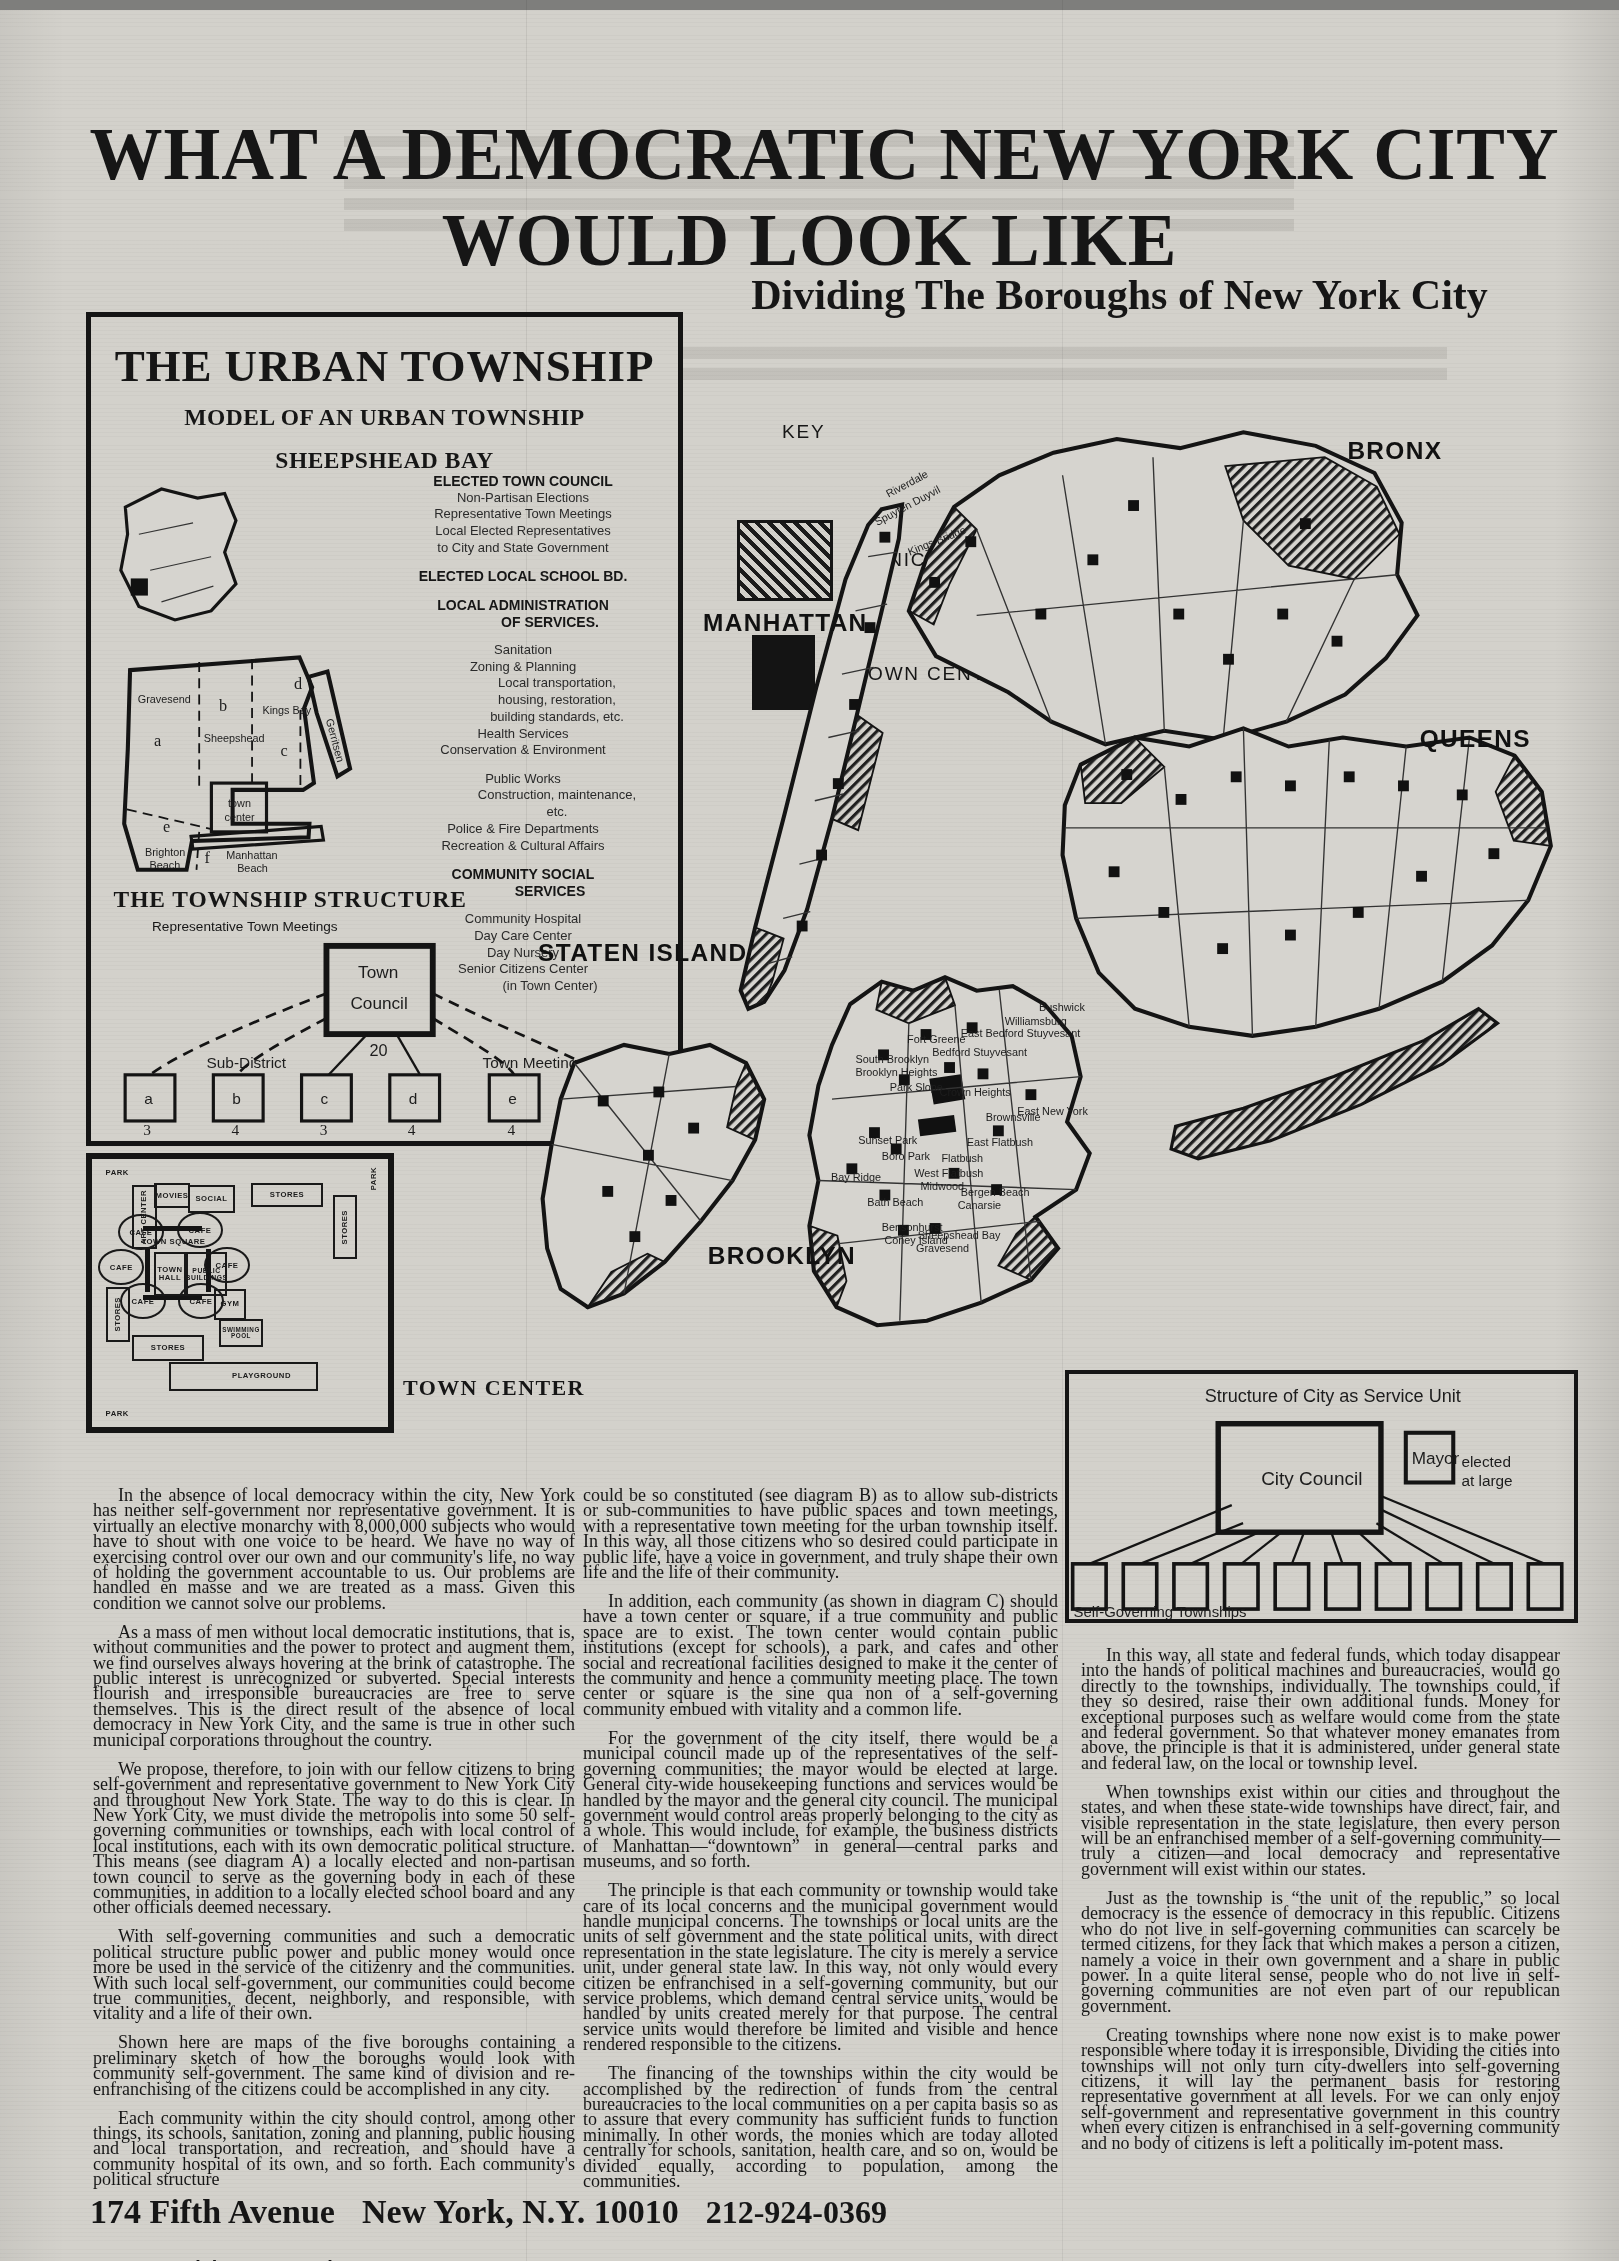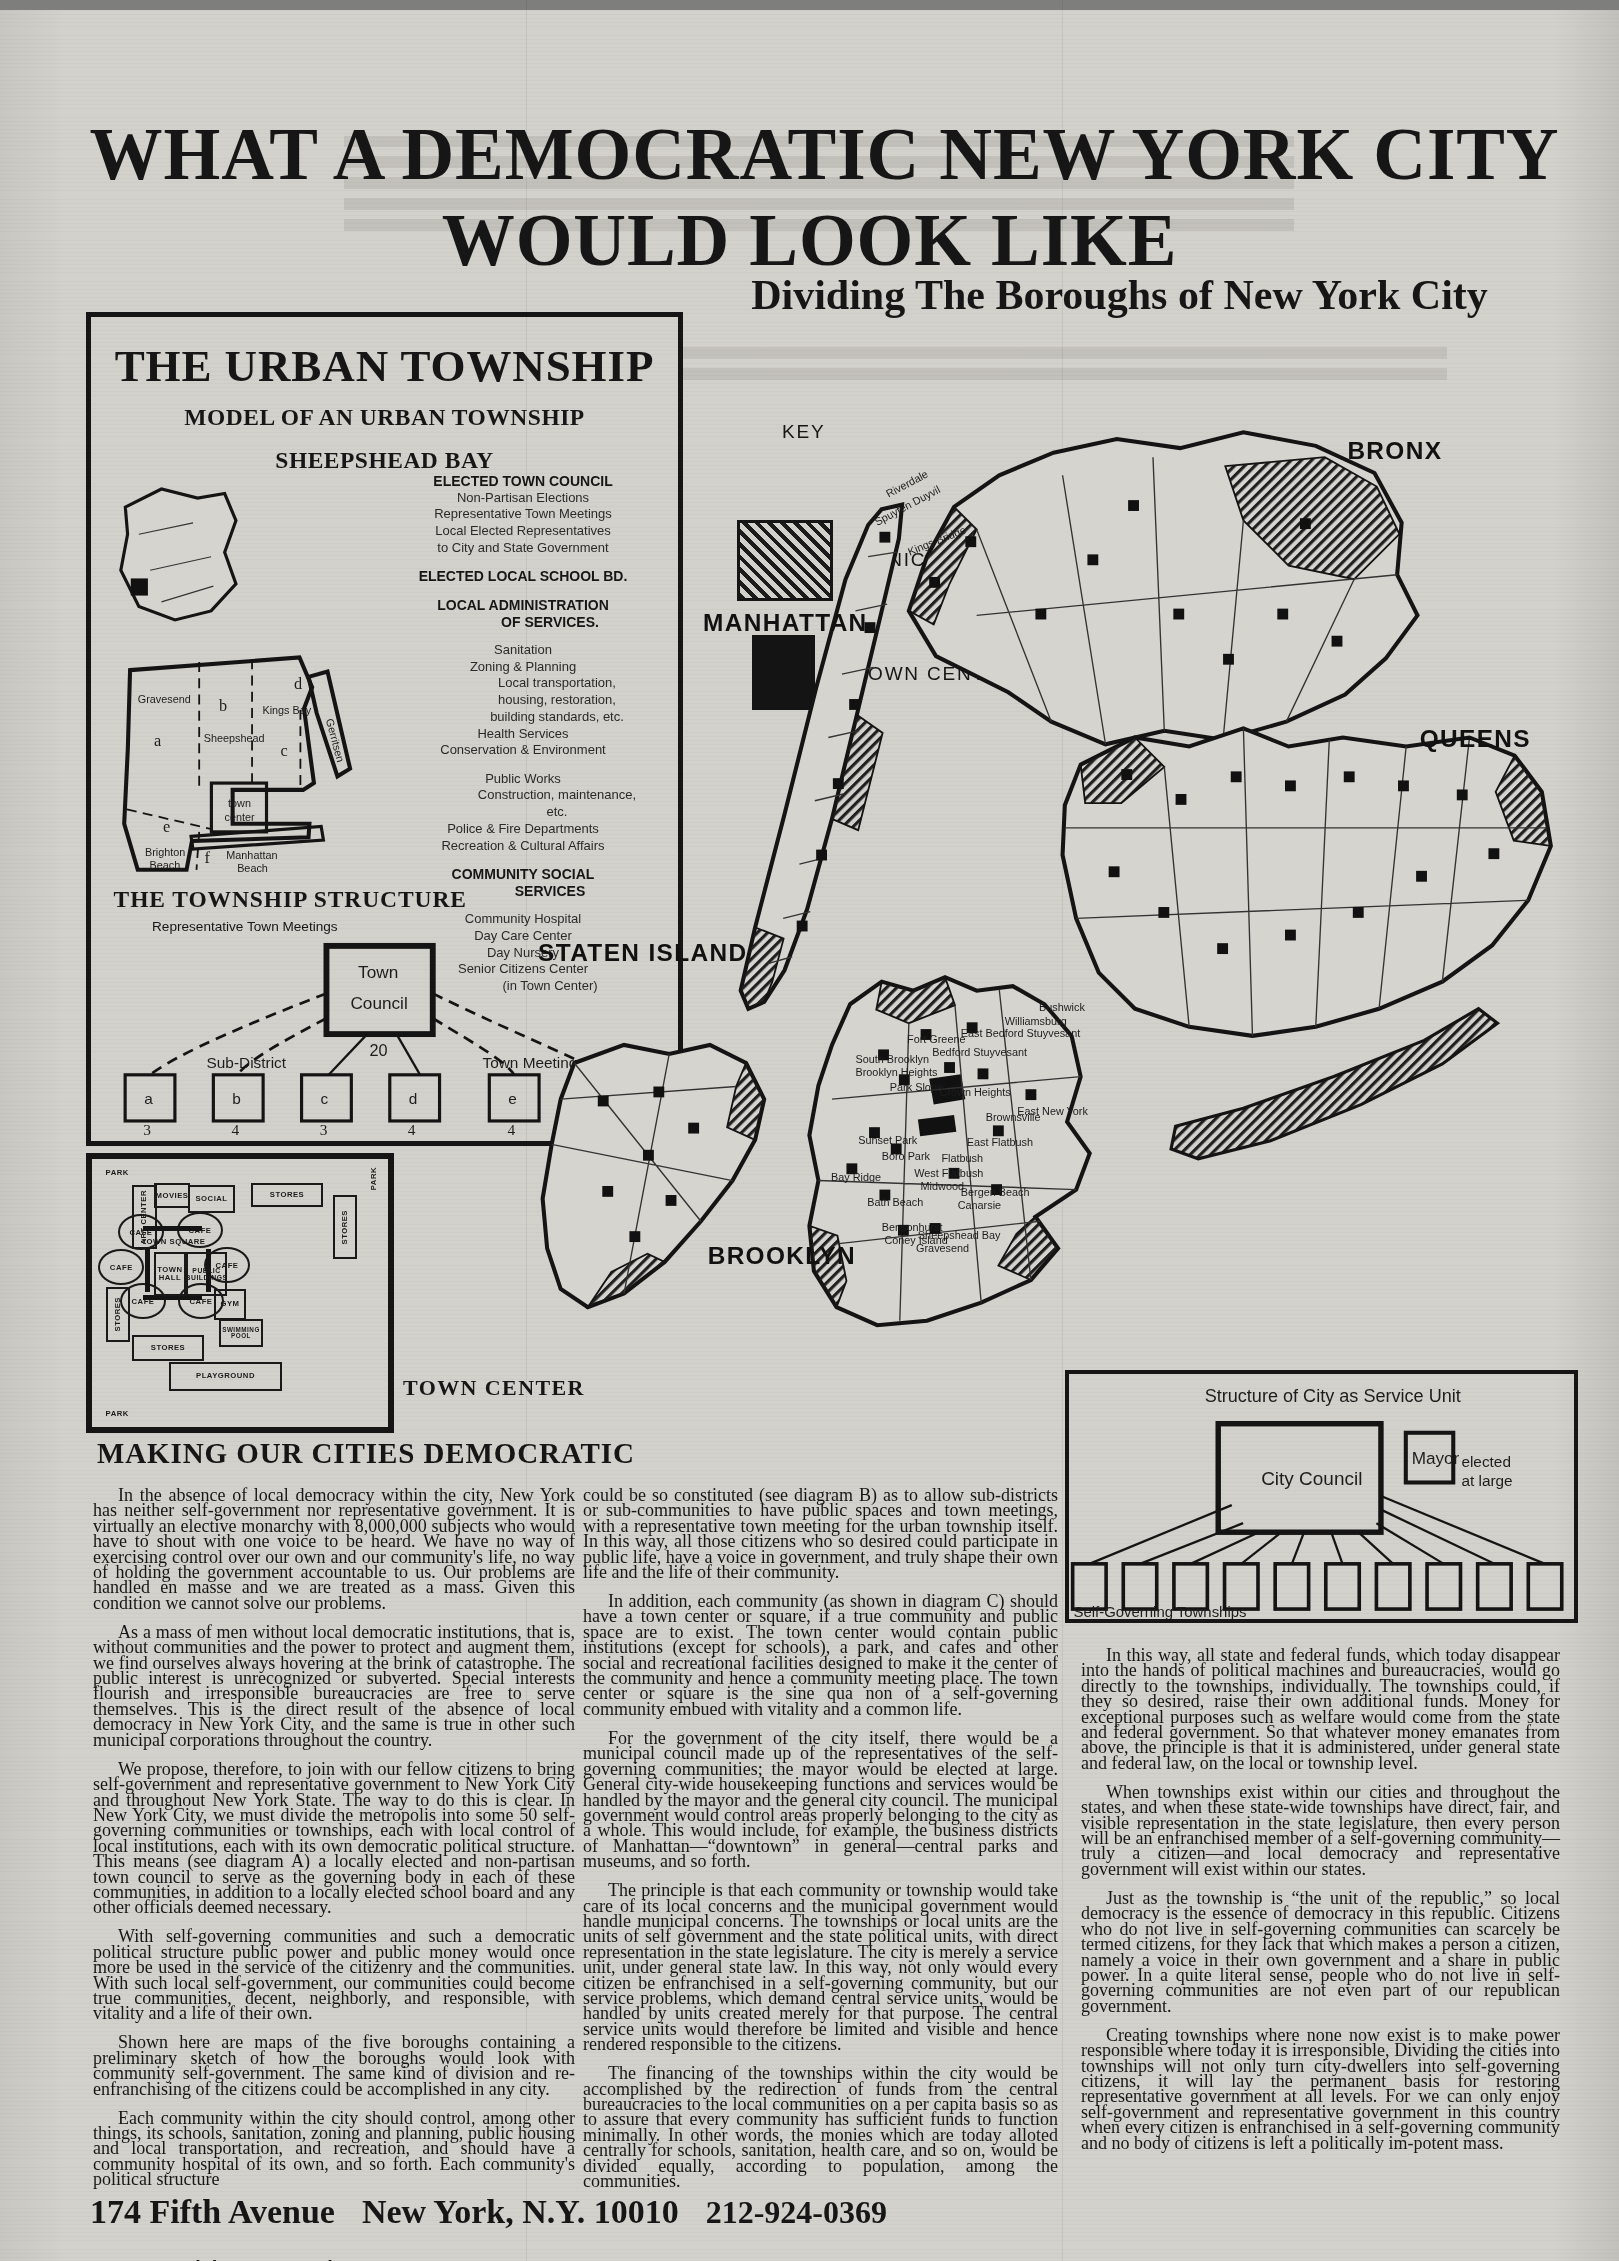--- a/index.html
+++ b/index.html
@@ -360,21 +360,21 @@
     </div>
     <div class="plan-rect plan-lab" style="left:122px;top:130px;width:28px;height:27px;">GYM</div>
     <div class="plan-rect" style="left:127px;top:160px;width:40px;height:24.4px;flex-direction:column;">
       <span class="plan-lab" style="font-size:6.3px;">SWIMMING</span>
       <span class="plan-lab" style="font-size:6.3px;">POOL</span>
     </div>
     <div class="plan-rect" style="left:13.6px;top:128px;width:20px;height:51px;">
         <span class="plan-lab vtext">STORES</span>
       </div>
     <div class="plan-rect plan-lab" style="left:40px;top:176px;width:68px;height:22px;">STORES</div>
-    <div class="plan-rect plan-lab" style="left:77px;top:203px;width:109px;height:25px;">PLAYGROUND</div>
+    <div class="plan-rect plan-lab" style="left:77px;top:203px;width:109px;height:25px;padding-left:36px;">PLAYGROUND</div>
   </div>
   <div class="abs b serif" style="left:403px;top:1375px;font-size:22px;letter-spacing:1.4px;">TOWN CENTER</div>
 
   <div class="abs" style="left:1065px;top:1370px;width:513px;height:253px;border:4.1px solid #151515;box-sizing:border-box;">
     <svg width="505" height="245" viewBox="0 0 1117 542">
       <text x="300" y="62" style="font-size:40px;">Structure of City as Service Unit</text>
       <rect x="330" y="110" width="360" height="240" fill="none" stroke="#141414" stroke-width="12"></rect>
       <text x="425" y="245" style="font-size:42px;">City Council</text>
       <rect x="745" y="130" width="105" height="110" fill="none" stroke="#141414" stroke-width="9"></rect>
       <text x="758" y="200" style="font-size:38px;">Mayor</text>
@@ -401,21 +401,20 @@
           <rect x="568" y="420" width="74" height="100"></rect>
         <rect x="680" y="420" width="74" height="100"></rect>
           <rect x="792" y="420" width="74" height="100"></rect>
         <rect x="904" y="420" width="74" height="100"></rect>
           <rect x="1016" y="420" width="74" height="100"></rect>
       </g>
       <text x="10" y="538" style="font-size:33px;">Self-Governing Townships</text>
     </svg>
   </div>
 
-  <div class="abs colhead" style="left:97px;top:1437px;">MAKING OUR CITIES DEMOCRATIC</div>
 
   <div class="abs article" style="left:93px;top:1488px;width:482px;">
     <p>In the absence of local democracy within the city, New York has neither self-government nor representative government. It is virtually an elective monarchy with 8,000,000 subjects who would have to shout with one voice to be heard. We have no way of exercising control over our own and our community's life, no way of holding the government accountable to us. Our problems are handled en masse and we are treated as a mass. Given this condition we cannot solve our problems.</p>
     <p>As a mass of men without local democratic institutions, that is, without communities and the power to protect and augment them, we find ourselves always hovering at the brink of catastrophe. The public interest is unrecognized or subverted. Special interests flourish and irresponsible bureaucracies are free to serve themselves. This is the direct result of the absence of local democracy in New York City, and the same is true in other such municipal corporations throughout the country.</p>
     <p>We propose, therefore, to join with our fellow citizens to bring self-government and representative government to New York City and throughout New York State. The way to do this is clear. In New York City, we must divide the metropolis into some 50 self-governing communities or townships, each with local control of local institutions, each with its own democratic political structure. This means (see diagram A) a locally elected and non-partisan town council to serve as the governing body in each of these communities,  in addition to a locally elected school board and any other officials deemed necessary.</p>
     <p>With self-governing communities and such a democratic political structure public power and public money would once more be used in the service of the citizenry and the communities. With such local self-government, our communities could become true communities, decent, neighborly, and responsible, with vitality and a life of their own.</p>
     <p>Shown here are maps of the five boroughs containing a preliminary sketch of how the boroughs would look with community self-government. The same kind of division and re-enfranchising of the citizens could be accomplished in any city.</p>
     <p>Each community within the city should control, among other things, its schools, sanitation, zoning and planning, public housing and local transportation, and recreation, and should have a community hospital of its own, and so forth. Each community's political structure</p>
   </div>
 

